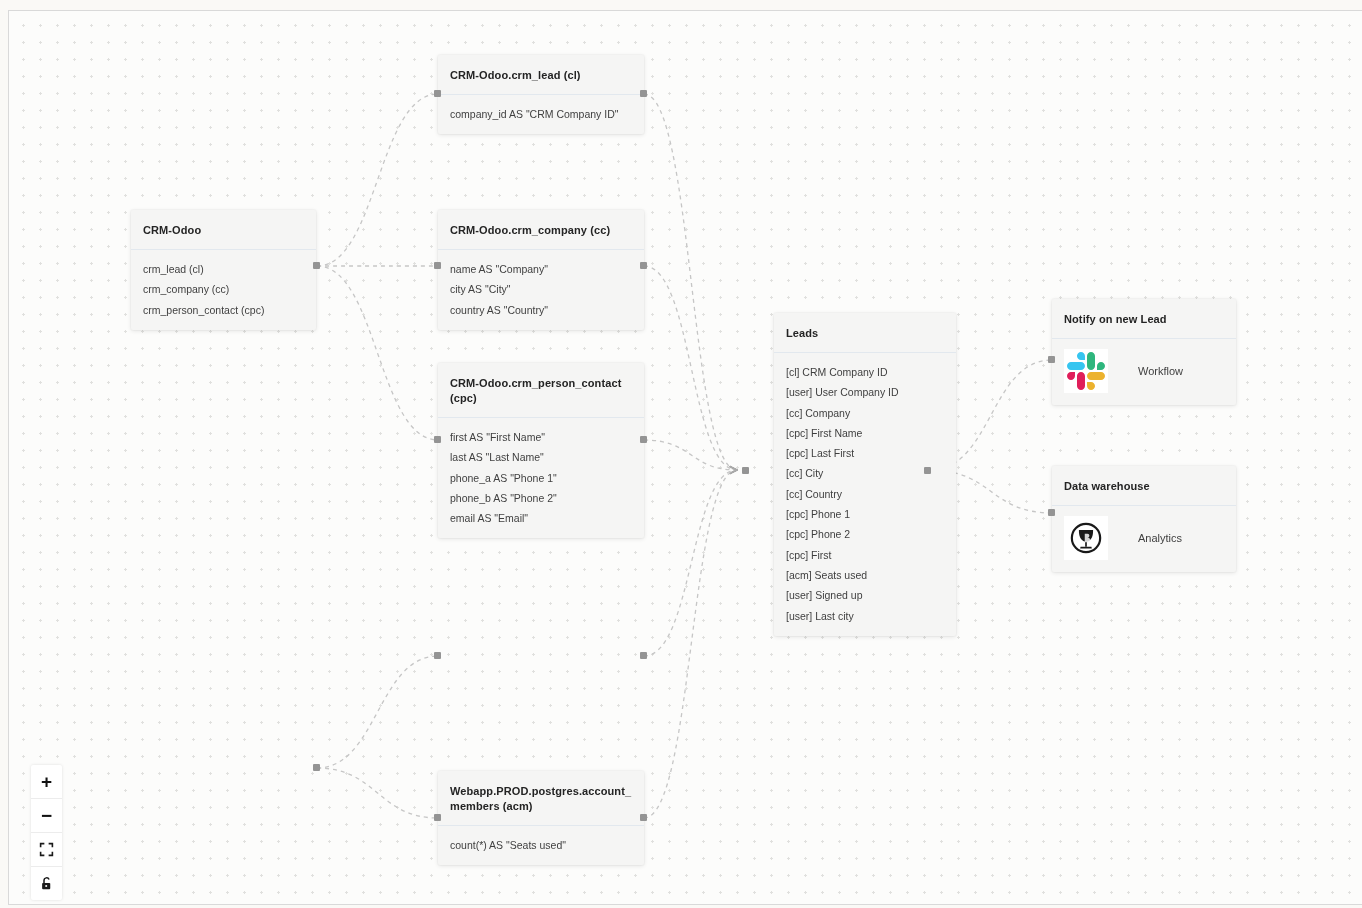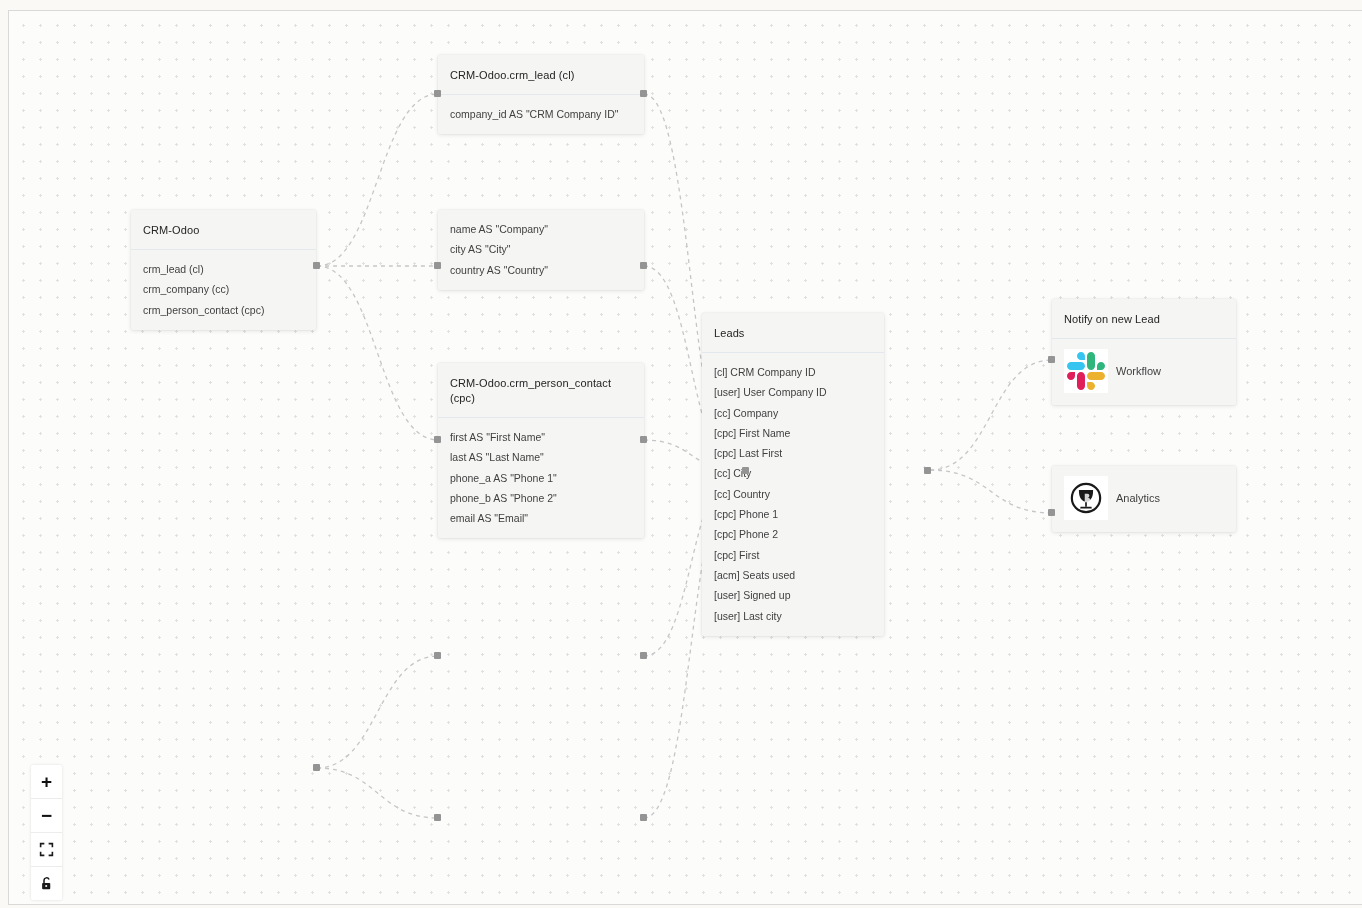--- a/index.html
+++ b/index.html
@@ -5,27 +5,27 @@
   html,body{margin:0;padding:0;width:1362px;height:908px;overflow:hidden;
     background:#faf9f6;font-family:"Liberation Sans","DejaVu Sans",sans-serif;}
   .canvas{position:absolute;left:8px;top:10px;width:1353px;height:893px;
     background-color:#fcfcfb;border:1px solid #d9d9d9;
     background-image:radial-gradient(circle,#e0e0de 1.2px,transparent 1.3px);
     background-size:17px 17px;background-position:6px 6px;}
   svg.edges{position:absolute;left:0;top:0;pointer-events:none;}
   svg.edges path{pointer-events:stroke;}
   .node{position:absolute;background:#f5f5f4;border-radius:2px;
     box-shadow:0 1px 4px rgba(0,0,0,.10),0 0 0 1px rgba(0,0,0,.02);}
-  .node-header{padding:13px 12px 11px 12px;font-size:11px;font-weight:normal;color:#242424;
+  .node-header{padding:13px 12px 11px 12px;font-size:11px;font-weight:bold;color:#242424;
     line-height:15px;border-bottom:1px solid #e2e8ee;letter-spacing:.1px;word-wrap:break-word;}
   .node-body{padding:9px 12px 10px 12px;font-size:10.5px;color:#3f3f3f;line-height:20.3px;}
   .row{white-space:nowrap;}
   .row-wrap{white-space:normal;}
   .port{position:absolute;width:7px;height:7px;background:#949494;border-radius:1px;}
-  .io-body{display:flex;align-items:center;gap:8px;padding:10px 12px 12px 12px;}
+  .io-body{display:flex;align-items:center;gap:30px;padding:10px 12px 12px 12px;}
   .io-label{font-size:11px;color:#3f3f3f;}
   .icon-box{width:44px;height:44px;background:#fff;display:flex;align-items:center;justify-content:center;}
   .controls{position:absolute;left:22px;top:754px;width:31px;background:#fff;
     box-shadow:0 0 3px rgba(0,0,0,.12);border-radius:2px;}
   .ctrl-btn{height:33px;display:flex;align-items:center;justify-content:center;
     border-bottom:1px solid #ececec;cursor:pointer;font-size:19px;font-weight:bold;color:#111;
     user-select:none;}
   .ctrl-btn:last-child{border-bottom:none;}
 </style>
 </head>
@@ -68,20 +68,21 @@
     <div class="node-header">CRM-Odoo</div>
     <div class="node-body">
       <div class="row">crm_lead (cl)</div>
       <div class="row">crm_company (cc)</div>
       <div class="row">crm_person_contact (cpc)</div>
     </div>
   </div>
   <div class="port" style="left:304px;top:251px;"></div>
 
   <div class="node" style="left:429px;top:199px;width:206px;">
+    <div class="node-header">CRM-Odoo.crm_company (cc)</div>
     <div class="node-body">
       <div class="row">name AS "Company"</div>
       <div class="row">city AS "City"</div>
       <div class="row">country AS "Country"</div>
     </div>
   </div>
   <div class="port" style="left:425px;top:251px;"></div>
   <div class="port" style="left:631px;top:251px;"></div>
 
   <div class="node" style="left:429px;top:352px;width:206px;">
@@ -90,21 +91,21 @@
       <div class="row">first AS "First Name"</div>
       <div class="row">last AS "Last Name"</div>
       <div class="row">phone_a AS "Phone 1"</div>
       <div class="row">phone_b AS "Phone 2"</div>
       <div class="row">email AS "Email"</div>
     </div>
   </div>
   <div class="port" style="left:425px;top:425px;"></div>
   <div class="port" style="left:631px;top:425px;"></div>
 
-  <div class="node" style="left:693px;top:302px;width:182px;">
+  <div class="node" style="left:765px;top:302px;width:182px;">
     <div class="node-header">Leads</div>
     <div class="node-body">
       <div class="row">[cl] CRM Company ID</div>
       <div class="row">[user] User Company ID</div>
       <div class="row">[cc] Company</div>
       <div class="row">[cpc] First Name</div>
       <div class="row">[cpc] Last First</div>
       <div class="row">[cc] City</div>
       <div class="row">[cc] Country</div>
       <div class="row">[cpc] Phone 1</div>
@@ -116,40 +117,47 @@
     </div>
   </div>
   <div class="port" style="left:733px;top:456px;"></div>
   <div class="port" style="left:915px;top:456px;"></div>
 
   <div class="port" style="left:425px;top:641px;"></div>
   <div class="port" style="left:631px;top:641px;"></div>
 
   <div class="port" style="left:304px;top:753px;"></div>
 
+  <div class="node" style="left:429px;top:760px;width:206px;">
+    <div class="node-header">Webapp.PROD.postgres.account_members (acm)</div>
+    <div class="node-body">
+      <div class="row">count(*) AS "Seats used"</div>
+    </div>
+  </div>
   <div class="port" style="left:425px;top:803px;"></div>
   <div class="port" style="left:631px;top:803px;"></div>
 
   <div class="node" style="left:1043px;top:288px;width:184px;">
     <div class="node-header">Notify on new Lead</div>
     <div class="io-body">
       <div class="icon-box">
         <svg width="38" height="38" viewBox="0 0 122.8 122.8">
           <path fill="#E01E5A" d="M25.8,77.6c0,7.1-5.8,12.9-12.9,12.9S0,84.7,0,77.6s5.8-12.9,12.9-12.9h12.9V77.6z M32.3,77.6c0-7.1,5.8-12.9,12.9-12.9s12.9,5.8,12.9,12.9v32.3c0,7.1-5.8,12.9-12.9,12.9s-12.9-5.8-12.9-12.9V77.6z"></path>
           <path fill="#36C5F0" d="M45.2,25.8c-7.1,0-12.9-5.8-12.9-12.9S38.1,0,45.2,0s12.9,5.8,12.9,12.9v12.9H45.2z M45.2,32.3c7.1,0,12.9,5.8,12.9,12.9s-5.8,12.9-12.9,12.9H12.9C5.8,58.1,0,52.3,0,45.2s5.8-12.9,12.9-12.9H45.2z"></path>
           <path fill="#2EB67D" d="M97,45.2c0-7.1,5.8-12.9,12.9-12.9s12.9,5.8,12.9,12.9s-5.8,12.9-12.9,12.9H97V45.2z M90.5,45.2c0,7.1-5.8,12.9-12.9,12.9s-12.9-5.8-12.9-12.9V12.9C64.7,5.8,70.5,0,77.6,0s12.9,5.8,12.9,12.9V45.2z"></path>
           <path fill="#ECB22E" d="M77.6,97c7.1,0,12.9,5.8,12.9,12.9s-5.8,12.9-12.9,12.9s-12.9-5.8-12.9-12.9V97H77.6z M77.6,90.5c-7.1,0-12.9-5.8-12.9-12.9s5.8-12.9,12.9-12.9h32.3c7.1,0,12.9,5.8,12.9,12.9s-5.8,12.9-12.9,12.9H77.6z"></path>
         </svg>
       </div>
       <div class="io-label">Workflow</div>
     </div>
   </div>
   <div class="port" style="left:1039px;top:345px;"></div>
 
   <div class="node" style="left:1043px;top:455px;width:184px;">
+    <div class="node-header">Data warehouse</div>
     <div class="io-body">
       <div class="icon-box">
         <svg width="40" height="40" viewBox="0 0 48 48">
           <circle cx="24" cy="24" r="17" fill="none" stroke="#191919" stroke-width="2.6"></circle>
           <path fill="#191919" d="M15.5,14.5 h17 c0.3,9.5 -3.8,14 -8.5,14 s-8.8,-4.5 -8.5,-14 z"></path>
           <rect x="23" y="27" width="2" height="7.5" fill="#191919"></rect>
           <path fill="#191919" d="M17.5,34.5 h13 l0.5,2 h-14 z"></path>
           <path fill="#f5f5f4" d="M22.5,19 h3.2 a2.4,2.4 0 0 1 0,4.8 h-3.2 z M22.5,23.8 h3.9 a2.6,2.6 0 0 1 -0.1,5.2 h-3.8 z" opacity="0.85"></path>
         </svg>
       </div>

